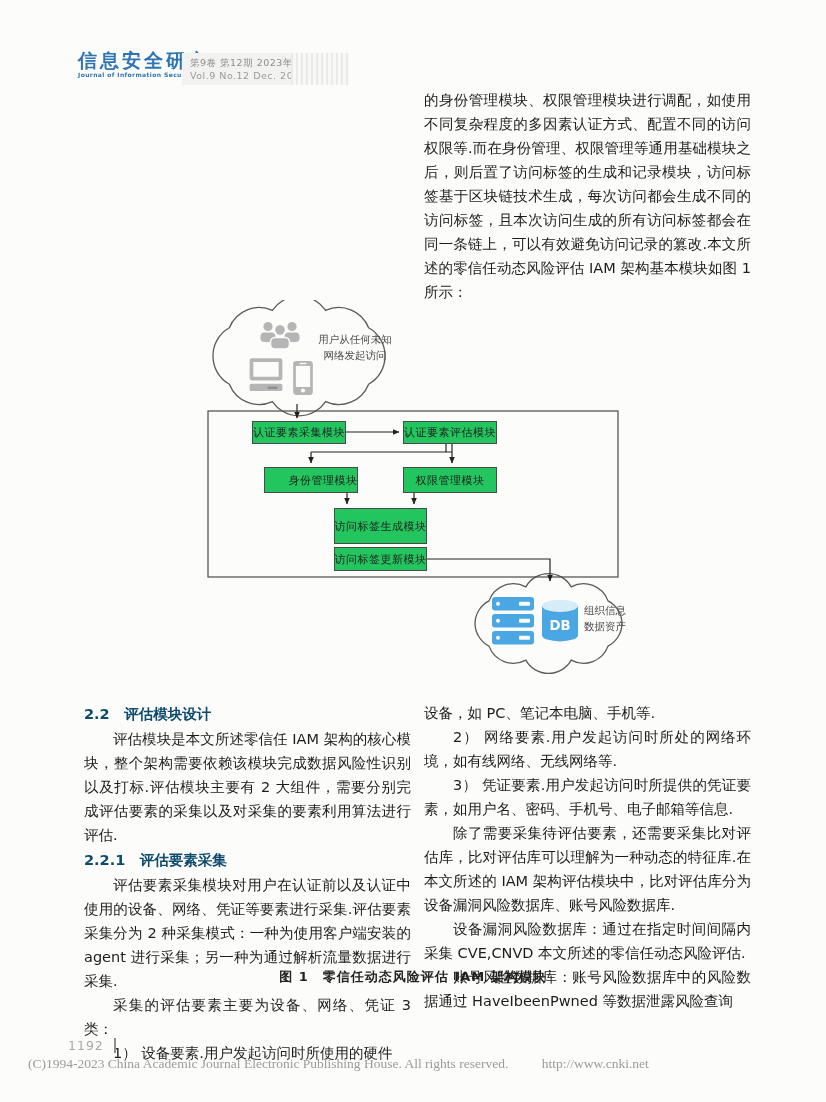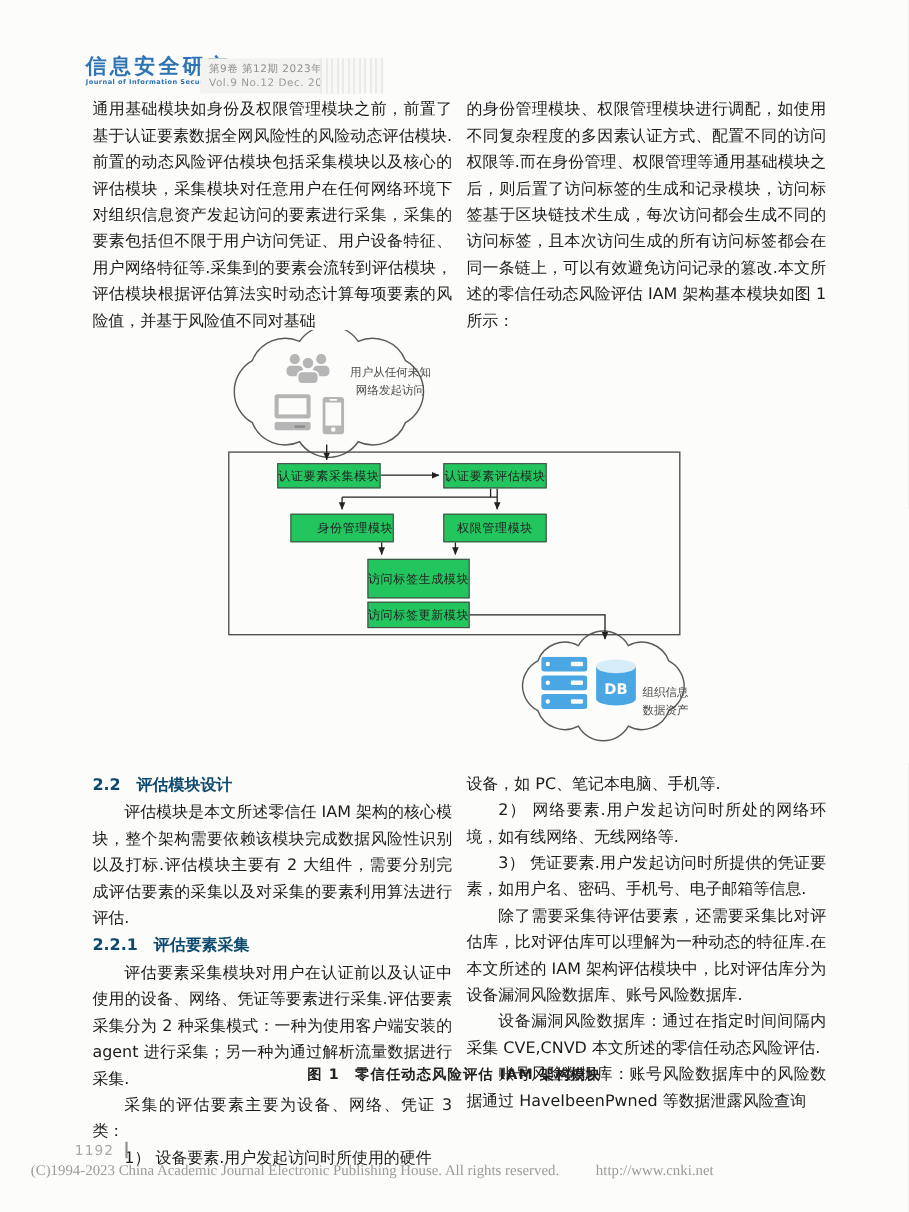--- a/index.html
+++ b/index.html
@@ -35,21 +35,21 @@
     font-size:11px; color:#222; letter-spacing:0.5px; white-space:nowrap; }
   .box-collect   { left:252px; top:121px; width:94px; height:23px; }
   .box-evaluate  { left:403px; top:121px; width:94px; height:23px; }
   .box-identity  { left:264px; top:167px; width:94px; height:26px;padding-left:24px; }
   .box-perm      { left:403px; top:167px; width:94px; height:26px; }
   .box-labelgen  { left:334px; top:208px; width:93px; height:36px; }
   .box-labelupd  { left:334px; top:247px; width:93px; height:24px; }
   .cloud-top-label { position:absolute; left:318px; top:31px; width:74px;
     font-size:10.5px; line-height:16px; color:#4b4b4b; text-align:center; }
   .cloud-bot-label { position:absolute; left:584px; top:302px; width:60px;
-    font-size:10.5px; line-height:16px; color:#4b4b4b; text-align:left;margin-top:20px; }
+    font-size:10.5px; line-height:16px; color:#4b4b4b; text-align:left; }
   .icon-abs { position:absolute; }
   .fig-caption { position:absolute; left:0; top:668px; width:826px; text-align:center;
     font-size:13px; font-weight:bold; color:#222; letter-spacing:1px; }
   
   .pageno-wrap { position:absolute; left:68px; top:1038px; display:flex; align-items:center; }
   .pageno { font-size:12.5px; color:#a8a8a8; letter-spacing:1px; }
   .pageno-bar { display:inline-block; width:2.5px; height:15px; background:#8f8f8f; margin-left:10px; }
   .copyright { position:absolute; left:28px; top:1056px; width:770px;
     font-family:"Liberation Serif", serif; font-size:13.5px; color:#9b9b9b; }
   .copyright .url { margin-left:30px; color:#9b9b9b; text-decoration:none; }
@@ -62,23 +62,20 @@
   <div class="masthead">
     <div class="journal-name">信息安全研究</div>
     <div class="journal-sub">Journal of Information Security Research</div>
   </div>
   <div class="issue-box">
     <div class="issue-line1">第9卷 第12期 2023年12月</div>
     <div class="issue-line2">Vol.9 No.12 Dec. 2023</div>
   </div>
   <div class="barcode"></div>
 
-  <div class="col col-top-left">
-    <p>通用基础模块如身份及权限管理模块之前，前置了基于认证要素数据全网风险性的风险动态评估模块.前置的动态风险评估模块包括采集模块以及核心的评估模块，采集模块对任意用户在任何网络环境下对组织信息资产发起访问的要素进行采集，采集的要素包括但不限于用户访问凭证、用户设备特征、用户网络特征等.采集到的要素会流转到评估模块，评估模块根据评估算法实时动态计算每项要素的风险值，并基于风险值不同对基础</p>
-  </div>
   <div class="col col-top-right">
     <p>的身份管理模块、权限管理模块进行调配，如使用不同复杂程度的多因素认证方式、配置不同的访问权限等.而在身份管理、权限管理等通用基础模块之后，则后置了访问标签的生成和记录模块，访问标签基于区块链技术生成，每次访问都会生成不同的访问标签，且本次访问生成的所有访问标签都会在同一条链上，可以有效避免访问记录的篡改.本文所述的零信任动态风险评估 IAM 架构基本模块如图 1 所示：</p>
   </div>
 
   <div class="figure">
 
     <svg class="fig-svg" width="826" height="400" viewBox="0 0 826 400">
       <defs>
         <marker id="arw" markerWidth="9" markerHeight="9" refX="6.5" refY="3" orient="auto" markerUnits="userSpaceOnUse">
           <path d="M0,0 L7,3 L0,6 Z" fill="#222"></path>

